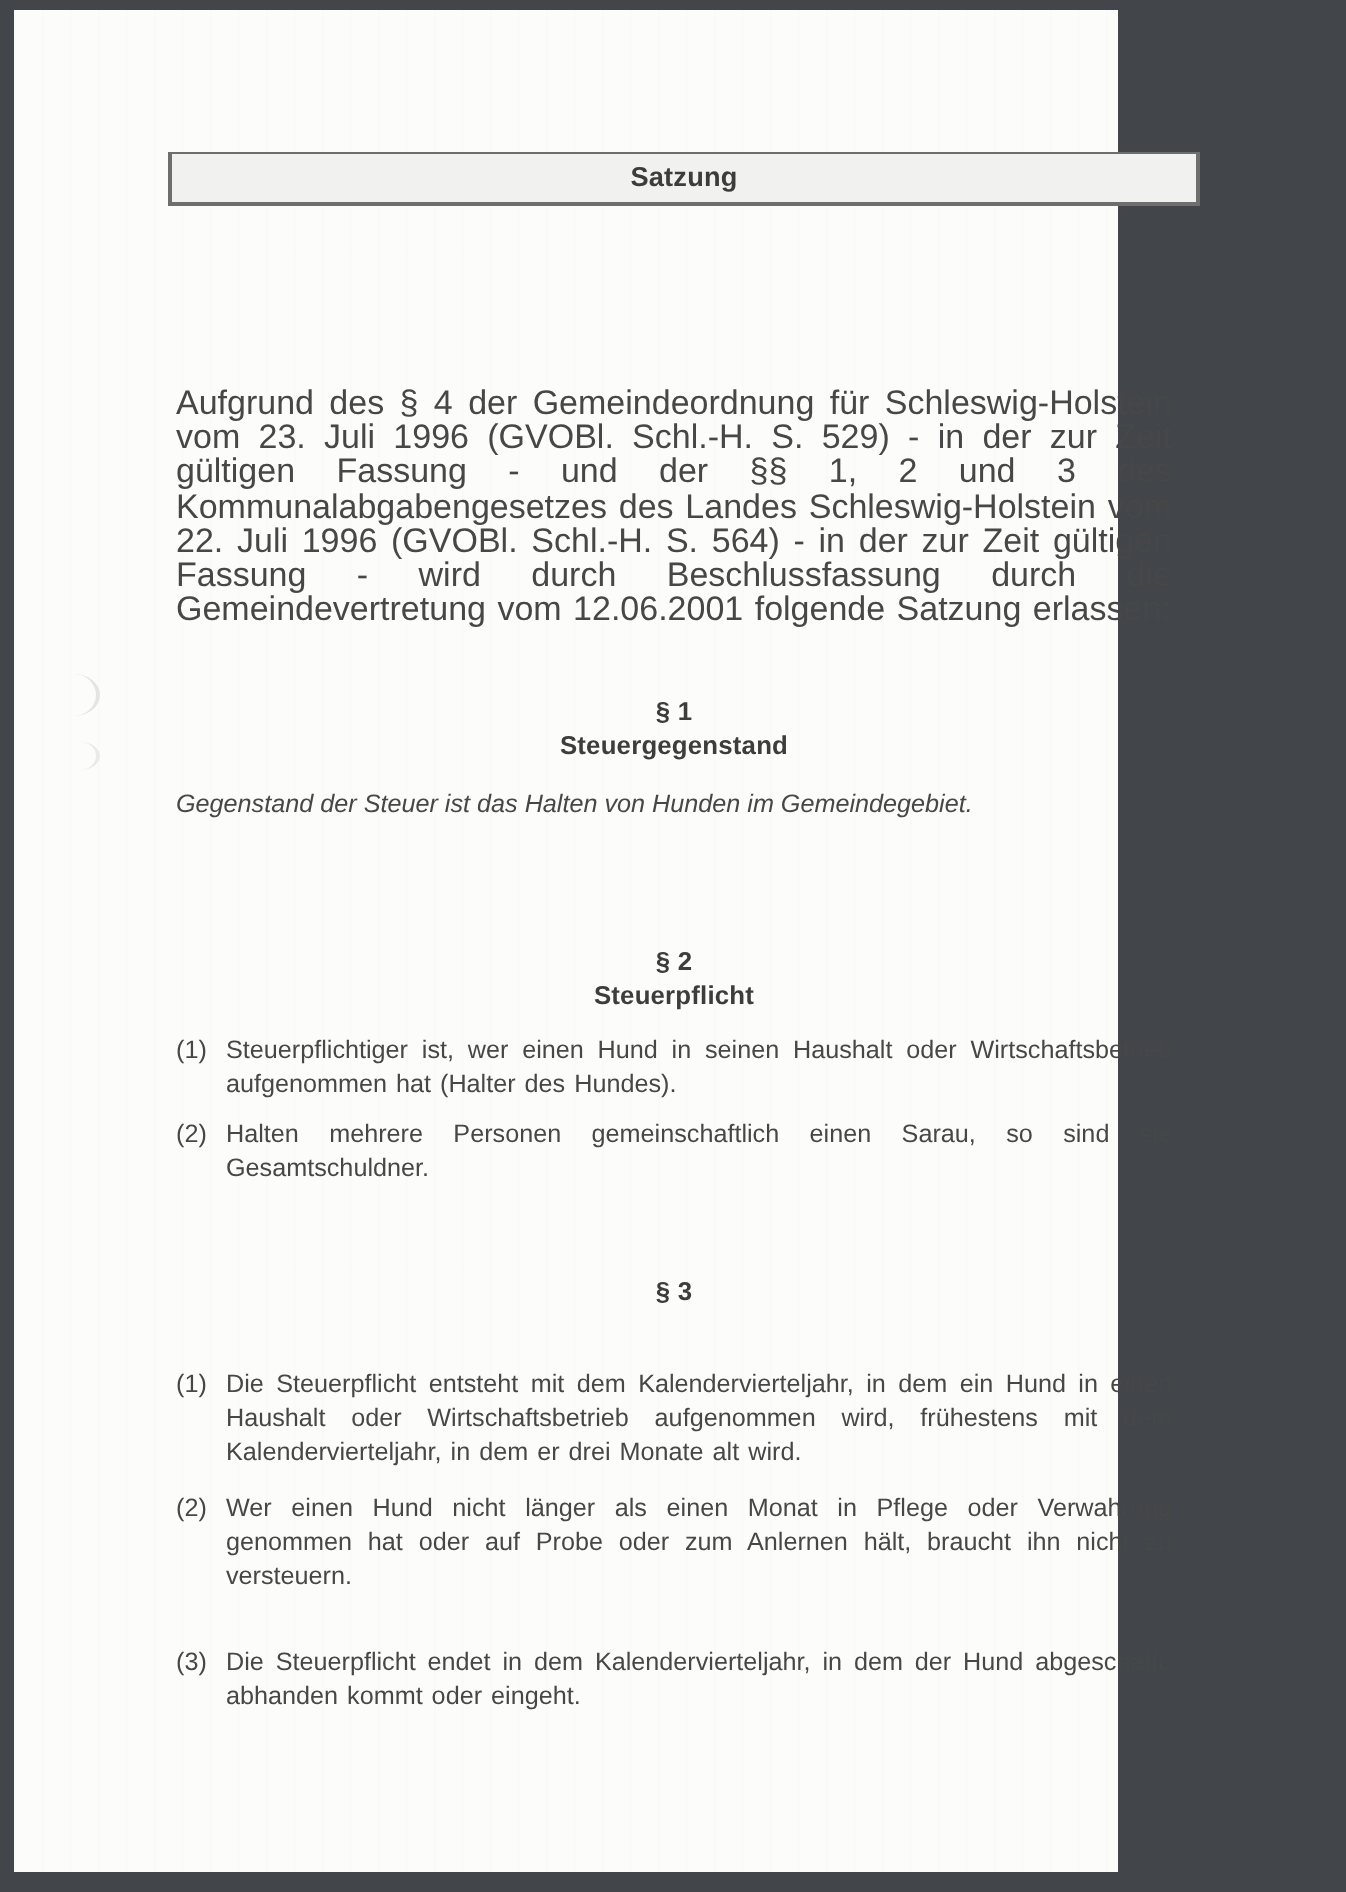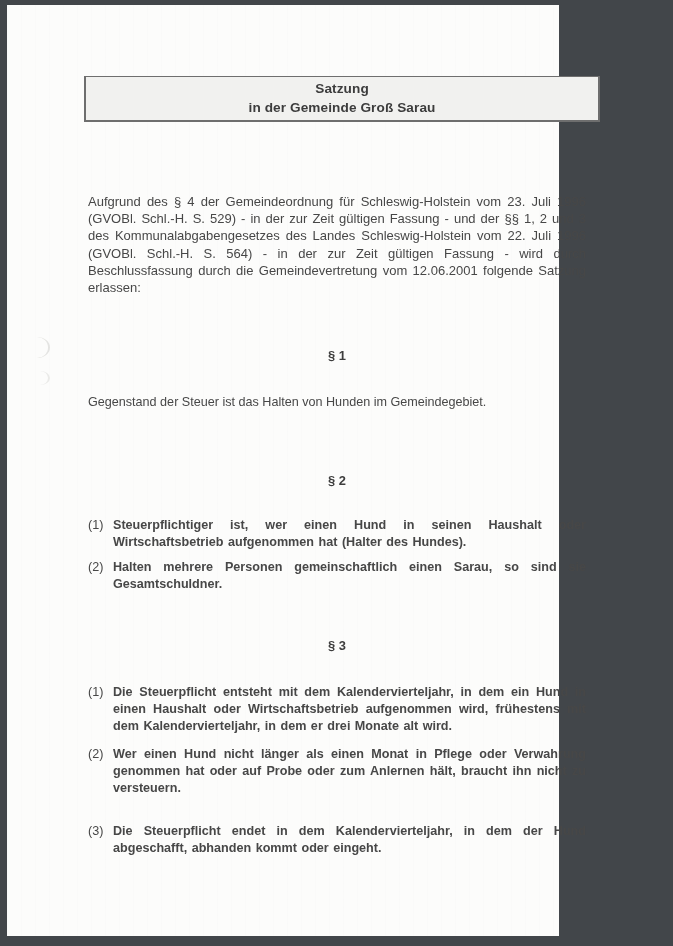--- a/index.html
+++ b/index.html
@@ -43,21 +43,21 @@
     padding: 2px 0 3px 0;
     letter-spacing: 0.1px;
   }
   .preamble {
     position: absolute;
     left: 81px;
     top: 188px;
     width: 498px;
     margin: 0;
     text-align: justify;
-    font-size: 13px;
+    font-size: 17px;
     line-height: 17.2px;
     word-spacing: 1px;
   }
   .sec-head {
     position: absolute;
     left: 81px;
     width: 498px;
     text-align: center;
     font-weight: bold;
     font-size: 12.9px;
@@ -68,39 +68,39 @@
   #sec1-head { top: 342px; }
   #sec2-head { top: 467px; }
   #sec3-head { top: 632px; }
   .plain-par {
     position: absolute;
     left: 81px;
     width: 498px;
     margin: 0;
     font-size: 12.6px;
     line-height: 17.2px;
+    font-style: italic;
   }
   #sec1-body { top: 389px; }
   .item {
     position: absolute;
     left: 81px;
     width: 498px;
     display: flex;
     font-size: 12.6px;
     line-height: 17.2px;
   }
   .item .marker {
     flex: none;
     width: 25px;
   }
   .item .text {
     flex: 1;
     text-align: justify;
     word-spacing: 1px;
-    font-weight: bold;
   }
   #item-2-1 { top: 512px; }
   #item-2-2 { top: 554px; }
   #item-3-1 { top: 679px; }
   #item-3-2 { top: 741px; }
   #item-3-3 { top: 818px; }
   .arc-artifact {
     position: absolute;
     border-right: 2px solid #e4e4e2;
     border-radius: 0 100% 100% 0 / 0 50% 50% 0;
@@ -108,32 +108,33 @@
   #artifact-1 { left: 30px; top: 332px; width: 11px; height: 21px; }
   #artifact-2 { left: 33px; top: 366px; width: 8px; height: 14px; border-right-color: #eaeae8; }
 </style>
 </head>
 <body>
 
 <div class="page">
 
   <div class="title-box">
     <div>Satzung</div>
-    <div>in der Gemeinde Groß Sarau</div>
   </div>
 
   <p class="preamble">Aufgrund des § 4 der Gemeindeordnung für Schleswig-Holstein vom 23. Juli 1996 (GVOBl. Schl.-H. S. 529) - in der zur Zeit gültigen Fassung - und der §§ 1, 2 und 3 des Kommunalabgabengesetzes des Landes Schleswig-Holstein vom 22. Juli 1996 (GVOBl. Schl.-H. S. 564) - in der zur Zeit gültigen Fassung - wird durch Beschlussfassung durch die Gemeindevertretung vom 12.06.2001 folgende Satzung erlassen:</p>
 
   <div class="sec-head" id="sec1-head">
     <div>§ 1</div>
+    <div>Steuergegenstand</div>
   </div>
   <p class="plain-par" id="sec1-body">Gegenstand der Steuer ist das Halten von Hunden im Gemeindegebiet.</p>
 
   <div class="sec-head" id="sec2-head">
     <div>§ 2</div>
+    <div>Steuerpflicht</div>
   </div>
   <div class="item" id="item-2-1">
     <span class="marker">(1)</span>
     <span class="text">Steuerpflichtiger ist, wer einen Hund in seinen Haushalt oder Wirtschaftsbetrieb aufgenommen hat (Halter des Hundes).</span>
   </div>
   <div class="item" id="item-2-2">
     <span class="marker">(2)</span>
     <span class="text">Halten mehrere Personen gemeinschaftlich einen Sarau, so sind sie Gesamtschuldner.</span>
   </div>
 

